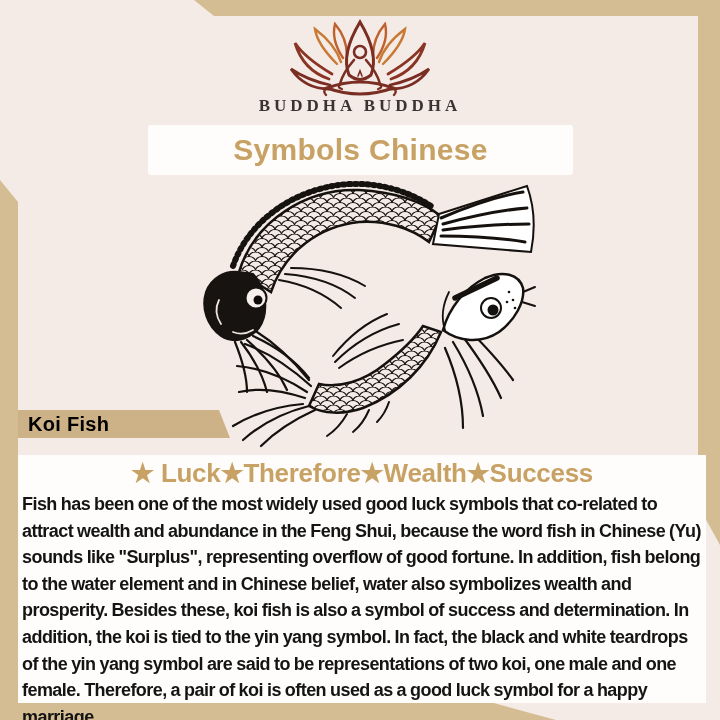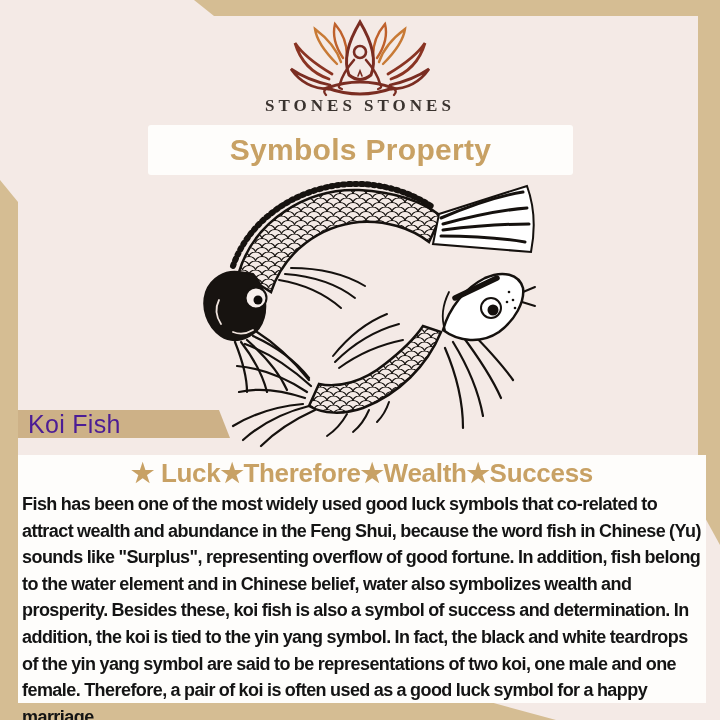--- a/index.html
+++ b/index.html
@@ -35,21 +35,21 @@
   .title-banner span{font-size:30px;font-weight:700;color:var(--gold);letter-spacing:.3px}
 
   
   .koi-art{position:absolute;left:197px;top:180px;width:341px;height:268px}
 
   
   .koi-label{position:absolute;left:18px;top:410px;width:212px;height:28px;
     background:var(--banner-tan);
     clip-path:polygon(0 0,201px 0,212px 28px,0 28px);
     display:flex;align-items:center}
-  .koi-label span{color:#4c1d95;font-size:25px;font-weight:400;padding-left:10px;letter-spacing:.3px}
+  .koi-label span{color:#000000;font-size:20px;font-weight:700;padding-left:10px;letter-spacing:.3px}
 
   
   .content-panel{position:absolute;left:18px;top:455px;width:688px;height:248px;background:var(--panel)}
   .benefits-line{position:absolute;left:0;top:3px;width:100%;text-align:center;
     font-size:26px;font-weight:700;color:var(--gold);letter-spacing:-.3px}
   .article-body{position:absolute;left:4px;top:36px;width:680px;
     font-size:18px;line-height:26.6px;font-weight:700;color:var(--ink);
     letter-spacing:-.55px;word-spacing:-.5px;text-align:left}
 </style>
 </head>
@@ -80,24 +80,24 @@
       <path d="M75,4 C63,24 58,42 64,57 Q75,66 86,57 C92,42 87,24 75,4 Z" stroke="#7a2d22" stroke-width="3"></path>
 
       <circle cx="75" cy="34" r="6" stroke="#7a2d22" stroke-width="2.6"></circle>
       <path d="M69,42 C62,50 57,58 55,66 M81,42 C88,50 93,58 95,66" stroke="#7a2d22" stroke-width="2.6"></path>
       <path d="M55,66 q-3,4 2,5 M95,66 q3,4 -2,5" stroke="#7a2d22" stroke-width="2.2"></path>
       <path d="M73,58 l2,-5 2,5" stroke="#7a2d22" stroke-width="1.6"></path>
       <path d="M42,70 Q75,58 108,70 Q75,82 42,70 Z" stroke="#7a2d22" stroke-width="3"></path>
       <path d="M42,70 q-5,3 -1,7 M108,70 q5,3 1,7" stroke="#7a2d22" stroke-width="2.4"></path>
     </g>
   </svg>
-  <div class="brand-name">STONES STONES</div>
+  <div class="brand-name">BUDDHA BUDDHA</div>
 
   <div class="title-banner">
-    <span>Symbols Property</span>
+    <span>Symbols Chinese</span>
   </div>
 
   <svg class="koi-art" viewBox="0 0 341 268" aria-hidden="true">
     <defs>
       <pattern id="sc" width="13" height="9" patternUnits="userSpaceOnUse">
         <path d="M0,5 a6.5,5 0 0 1 13,0" fill="none" stroke="#16120f" stroke-width="1.1"></path>
         <path d="M-6.5,9.5 a6.5,5 0 0 1 13,0" fill="none" stroke="#16120f" stroke-width="1.1"></path>
         <path d="M6.5,9.5 a6.5,5 0 0 1 13,0" fill="none" stroke="#16120f" stroke-width="1.1"></path>
       </pattern>
     </defs>

